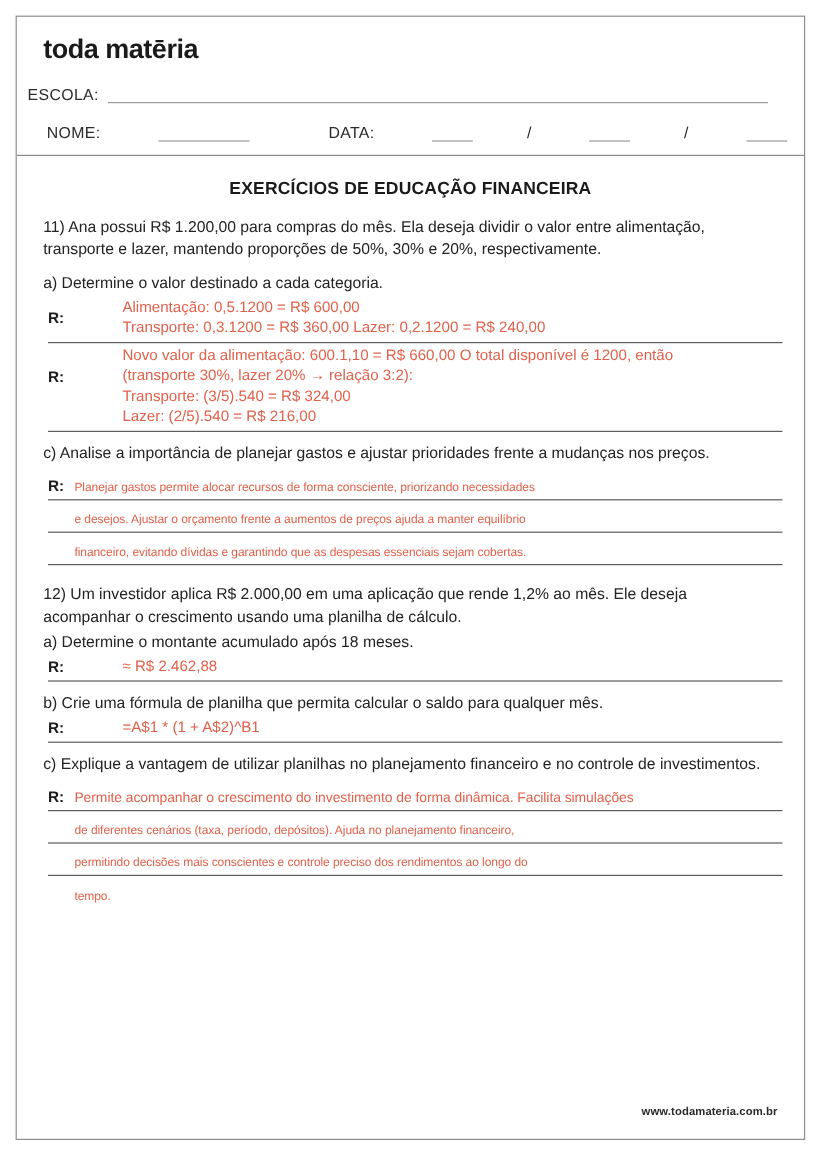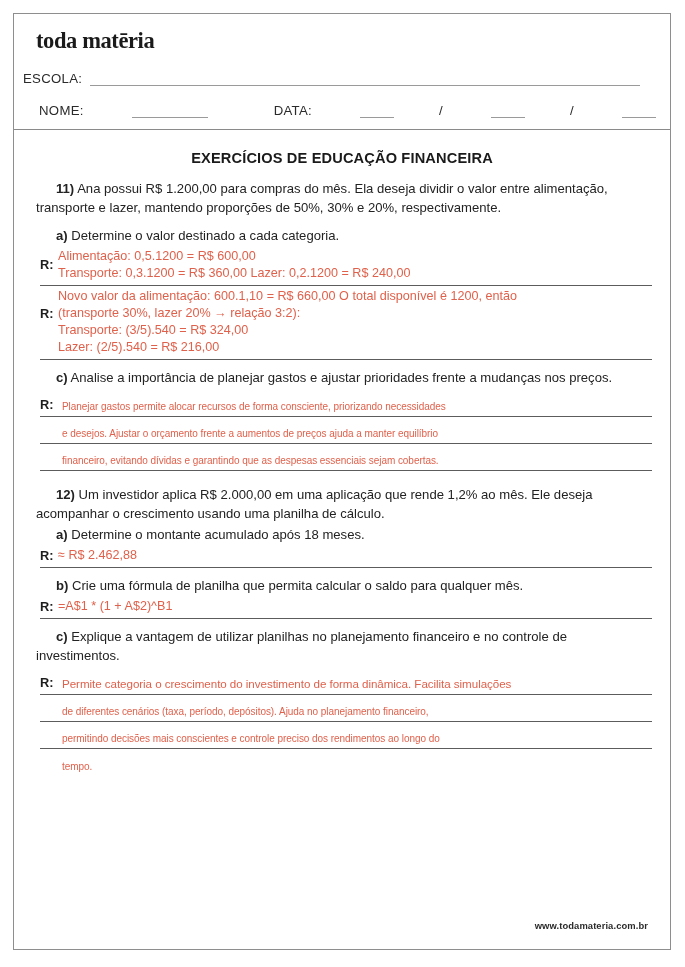--- a/index.html
+++ b/index.html
@@ -34,21 +34,21 @@
     box-sizing: border-box;
   }
   .logo {
     position: absolute;
     left: 22px;
     top: 14px;
     font-size: 22.5px;
     font-weight: 700;
     letter-spacing: -0.4px;
     color: #1a1a1a;
-    font-family: Liberation Serif, serif;
+    font-family: Liberation Sans, sans-serif;
   }
   .field-row {
     position: absolute;
     display: flex;
     align-items: flex-end;
     font-size: 13.2px;
     letter-spacing: 0.3px;
     color: #2b2b2b;
   }
   .field-row .lbl {
@@ -82,21 +82,21 @@
     margin: 20px 0 14px 0;
     color: #1a1a1a;
   }
 
   .q {
     font-size: 13.1px;
     line-height: 1.45;
     color: #232323;
     margin: 0 0 1px 0;
   }
-  .q b { font-weight: 700; margin-left: 20px; }
+  .q b { font-weight: 400; }
   .q.sub { margin-top: 9px; }
   .q.tight { margin-top: 2px; }
 
   
   .ans {
     display: flex;
     align-items: flex-start;
     margin-top: 2px;
   }
   .rlabel {
@@ -108,21 +108,21 @@
     padding-left: 4px;
     box-sizing: border-box;
     line-height: 17px;
   }
   .atext {
     color: #e0614b;
     font-size: 12.6px;
     line-height: 17px;
     flex: 1;
   }
-  .atext .ln { display: block; white-space: nowrap; }
+  .atext .ln { display: block; white-space: nowrap; margin-left: 44px; }
 
   
   .ans.vcenter .rlabel { align-self: center; }
 
   .underline-bar {
     border-bottom: 1.8px solid #5c5c5c;
     margin: 3px 0 0 4px;
     width: 612px;
   }
 
@@ -271,21 +271,21 @@
     </div>
     <div class="underline-bar"></div>
 
     <p class="q sub">
       <b>c)</b>
       <span>Explique a vantagem de utilizar planilhas no planejamento financeiro e no controle de investimentos.</span>
     </p>
     <div class="ruled">
       <div class="rline">
         <span class="rlabel2">R:</span>
-        <span class="rtxt" style="font-size:11.6px;">Permite categoria o crescimento do investimento de forma dinâmica. Facilita simulações</span>
+        <span class="rtxt" style="font-size:11.6px;">Permite acompanhar o crescimento do investimento de forma dinâmica. Facilita simulações</span>
       </div>
       <div class="rline indent">
         <span class="rtxt">de diferentes cenários (taxa, período, depósitos). Ajuda no planejamento financeiro,</span>
       </div>
       <div class="rline indent">
         <span class="rtxt">permitindo decisões mais conscientes e controle preciso dos rendimentos ao longo do</span>
       </div>
       <div class="rline indent" style="border-bottom:none;">
         <span class="rtxt">tempo.</span>
       </div>

